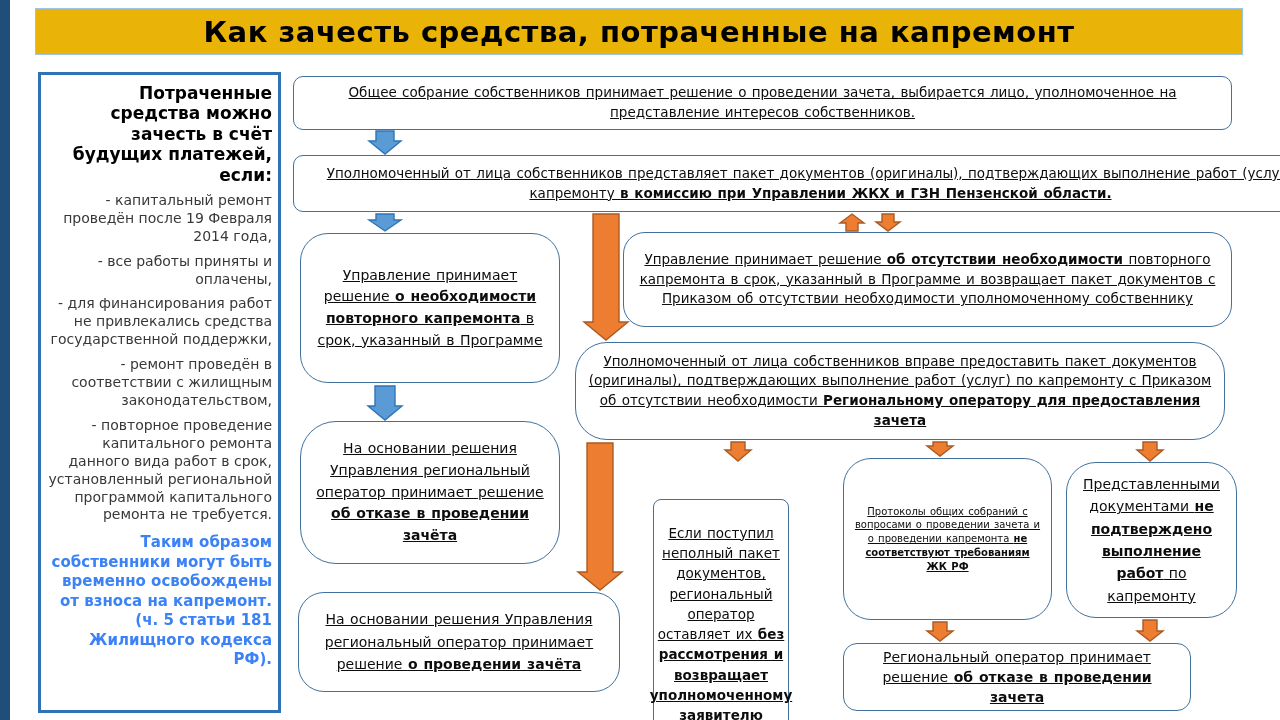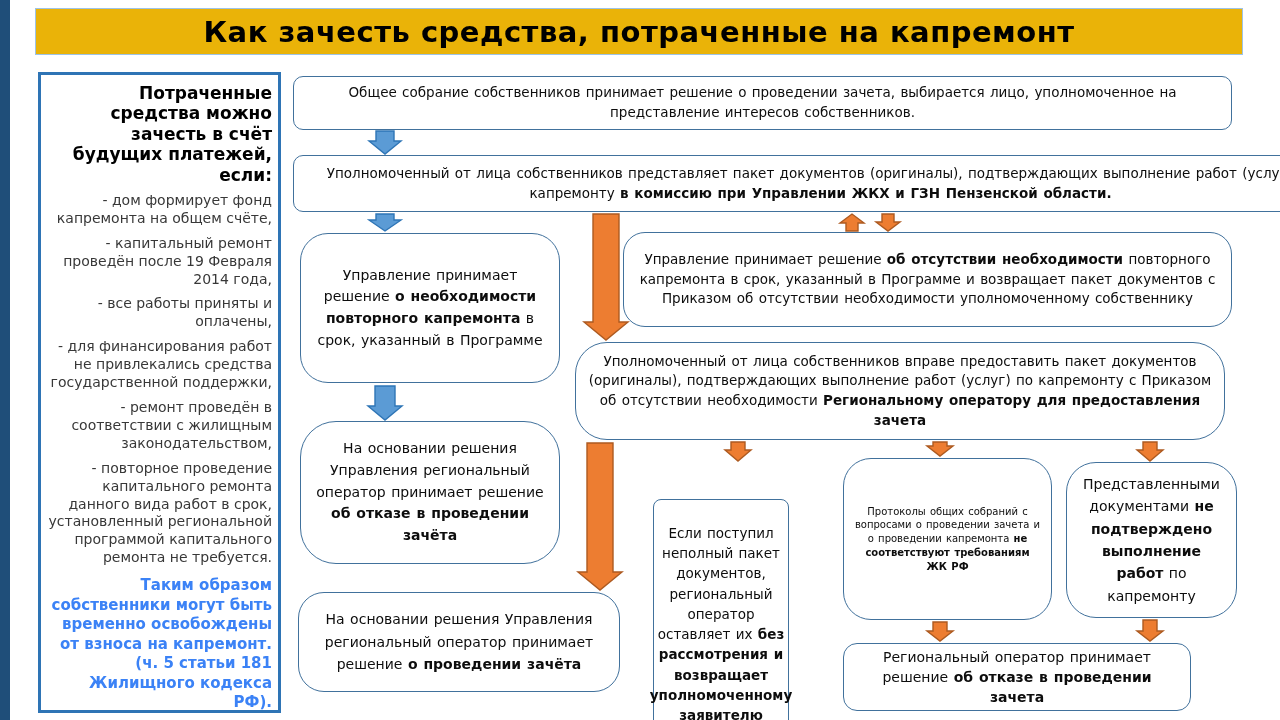--- a/index.html
+++ b/index.html
@@ -13,21 +13,21 @@
   .sidebar{position:absolute;left:38px;top:72px;width:243px;height:641px;background:#fff;
            border:3px solid #2e74b5;box-sizing:border-box;display:flex;flex-direction:column;
            gap:7px;padding:8px 6px;text-align:right;overflow:hidden;}
   .sidebar .heading{font-size:17px;font-weight:bold;line-height:1.2;color:#000;}
   .sidebar .item{font-size:14px;line-height:1.28;color:#383838;}
   .sidebar .footer{font-size:15px;font-weight:bold;line-height:1.3;color:#3b82f6;margin-top:2px;}
 
   .fbox{position:absolute;background:#fff;border:1.4px solid #41719c;box-sizing:border-box;
         display:flex;align-items:center;justify-content:center;text-align:center;
         font-size:13.5px;line-height:1.45;color:#0d0d0d;padding:4px 10px;word-spacing:1px;
-        overflow-wrap:break-word;}
+        overflow-wrap:break-word;text-decoration:underline;}
   .fbox b, .fbox .b{font-weight:bold;}
 
   #b1 {left:293px;top:76px; width:939px;height:54px;border-radius:10px;}
   #b2 {left:293px;top:155px;width:1055px;height:57px;border-radius:10px;}
   #bA {left:300px;top:233px;width:260px;height:150px;border-radius:28px;font-size:14px;line-height:1.55;}
   #bB {left:623px;top:232px;width:609px;height:95px;border-radius:22px;}
   #bC {left:575px;top:342px;width:650px;height:98px;border-radius:32px;}
   #bD {left:300px;top:421px;width:260px;height:143px;border-radius:36px;font-size:14px;line-height:1.55;}
   #bE {left:298px;top:592px;width:322px;height:100px;border-radius:26px;font-size:14px;line-height:1.6;}
   #bF {left:653px;top:462px;width:136px;height:250px;border-radius:8px;line-height:1.5;padding:4px 8px;margin-top:37px;}
@@ -44,21 +44,20 @@
 
 <div class="stage">
   <div class="stripe"></div>
 
   <div class="title-bar">
     <h1>Как зачесть средства, потраченные на капремонт</h1>
   </div>
 
   <div class="sidebar">
     <div class="heading">Потраченные средства можно зачесть в счёт будущих платежей, если:</div>
-    <div class="item">- дом формирует фонд капремонта на общем счёте,</div>
     <div class="item">- капитальный ремонт проведён после 19 Февраля 2014 года,</div>
     <div class="item">- все работы приняты и оплачены,</div>
     <div class="item">- для финансирования работ не привлекались средства государственной поддержки,</div>
     <div class="item">- ремонт проведён в соответствии с жилищным законодательством,</div>
     <div class="item">- повторное проведение капитального ремонта данного вида работ в срок, установленный региональной программой капитального ремонта не требуется.</div>
     <div class="footer">Таким образом собственники могут быть временно освобождены от взноса на капремонт. (ч. 5 статьи 181 Жилищного кодекса РФ).</div>
   </div>
 
   <div class="fbox" id="b1">
     <span><span>Общее собрание собственников принимает решение о проведении зачета, выбирается лицо, уполномоченное на представление интересов собственников.</span></span>

